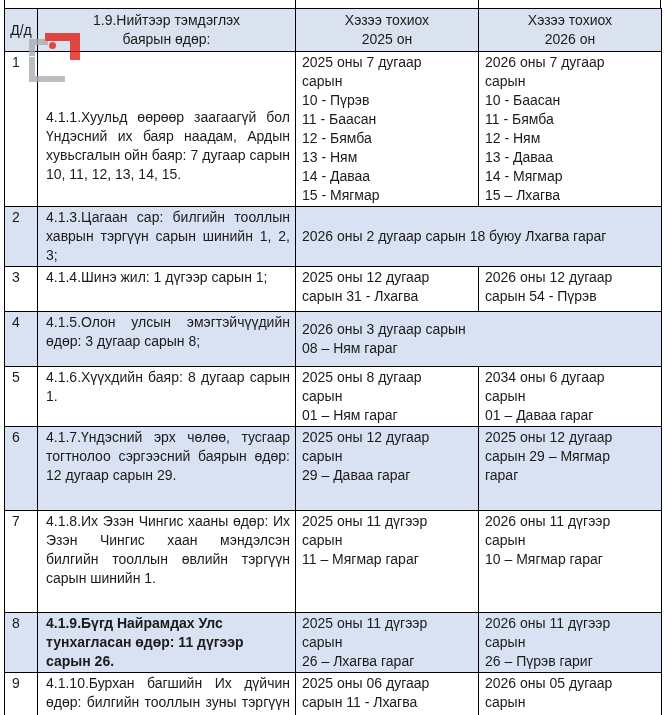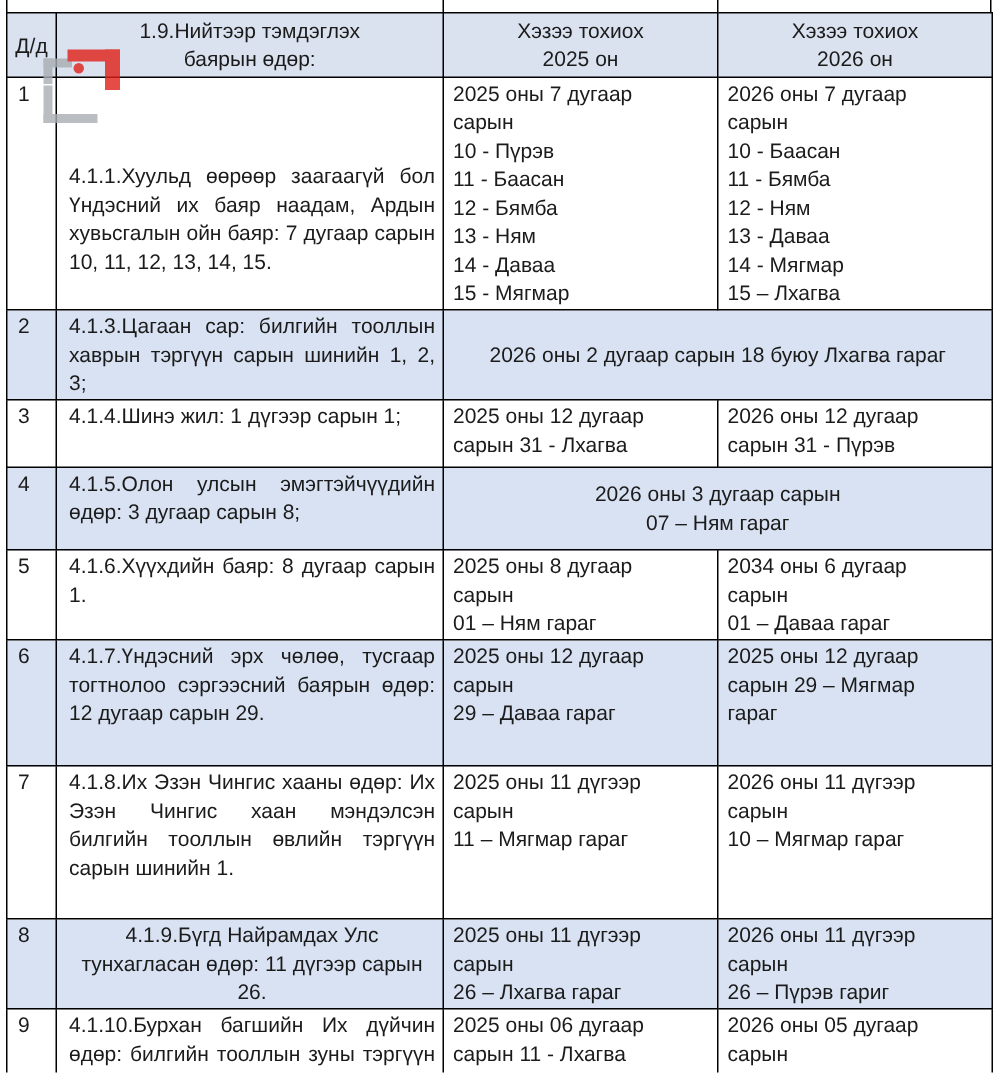--- a/index.html
+++ b/index.html
@@ -25,32 +25,32 @@
   }
   thead th{
     text-align:center;vertical-align:middle;
     background:#dbe2ef;white-space:pre-line;padding:1px 3px;
     height:40px;
   }
   tbody tr.shaded td{background:#d9e2f2;}
   td.num{padding:1px 2px 1px 7px;}
   td.name{padding:1px 5px 1px 8px;text-align:justify;}
   td.date{padding:1px 4px 1px 6px;white-space:pre-line;}
-  td.merged{padding:1px 6px;white-space:pre-line;text-align:center;vertical-align:middle;}
+  td.merged{padding:1px 6px;white-space:pre-line;vertical-align:middle;}
   tbody tr:nth-child(1){height:150px;}
   tbody tr:nth-child(2){height:58px;}
   tbody tr:nth-child(3){height:45px;}
   tbody tr:nth-child(4){height:55px;}
   tbody tr:nth-child(5){height:57px;}
   tbody tr:nth-child(6){height:84px;}
   tbody tr:nth-child(7){height:102px;}
   tbody tr:nth-child(8){height:52px;}
   tbody tr:nth-child(9){height:62px;}
   tbody tr:nth-child(1) td.name{padding-top:56px;}
-  tbody tr:nth-child(8) td.name{text-align:center;}
+  tbody tr:nth-child(8) td.name{text-align:left;font-weight:bold;}
 
   
   .watermark{position:absolute;left:26px;top:31px;width:180px;height:64px;opacity:.8;z-index:5;pointer-events:none;}
   .wm-gray-top{position:absolute;left:3px;top:8px;width:13px;height:11px;
     border-top:6px solid #a9adb2;border-left:6px solid #a9adb2;}
   .wm-gray-bottom{position:absolute;left:3px;top:26px;width:30px;height:19px;
     border-left:6px solid #a9adb2;border-bottom:6px solid #a9adb2;}
   .wm-red-corner{position:absolute;left:19px;top:2px;width:25px;height:19px;
     border-top:8px solid #e02017;border-right:10px solid #e02017;}
   .wm-red-dot{position:absolute;left:23px;top:11px;width:7px;height:7px;background:#e02017;border-radius:50%;}
@@ -108,27 +108,27 @@
         <td class="num">2</td>
         <td class="name">4.1.3.Цагаан сар: билгийн тооллын хаврын тэргүүн сарын шинийн 1, 2, 3;</td>
         <td class="merged" colspan="2">2026 оны 2 дугаар сарын 18 буюу Лхагва гараг</td>
       </tr>
       <tr>
         <td class="num">3</td>
         <td class="name">4.1.4.Шинэ жил: 1 дүгээр сарын 1;</td>
         <td class="date">2025 оны 12 дугаар
 сарын 31 - Лхагва</td>
         <td class="date">2026 оны 12 дугаар
-сарын 31 - Пүрэв</td>
+сарын 54 - Пүрэв</td>
       </tr>
       <tr class="shaded">
         <td class="num">4</td>
         <td class="name">4.1.5.Олон улсын эмэгтэйчүүдийн өдөр: 3 дугаар сарын 8;</td>
         <td class="merged" colspan="2">2026 оны 3 дугаар сарын
-07 – Ням гараг</td>
+08 – Ням гараг</td>
       </tr>
       <tr>
         <td class="num">5</td>
         <td class="name">4.1.6.Хүүхдийн баяр: 8 дугаар сарын 1.</td>
         <td class="date">2025 оны 8 дугаар
 сарын
 01 – Ням гараг</td>
         <td class="date">2034 оны 6 дугаар
 сарын
 01 – Даваа гараг</td>

